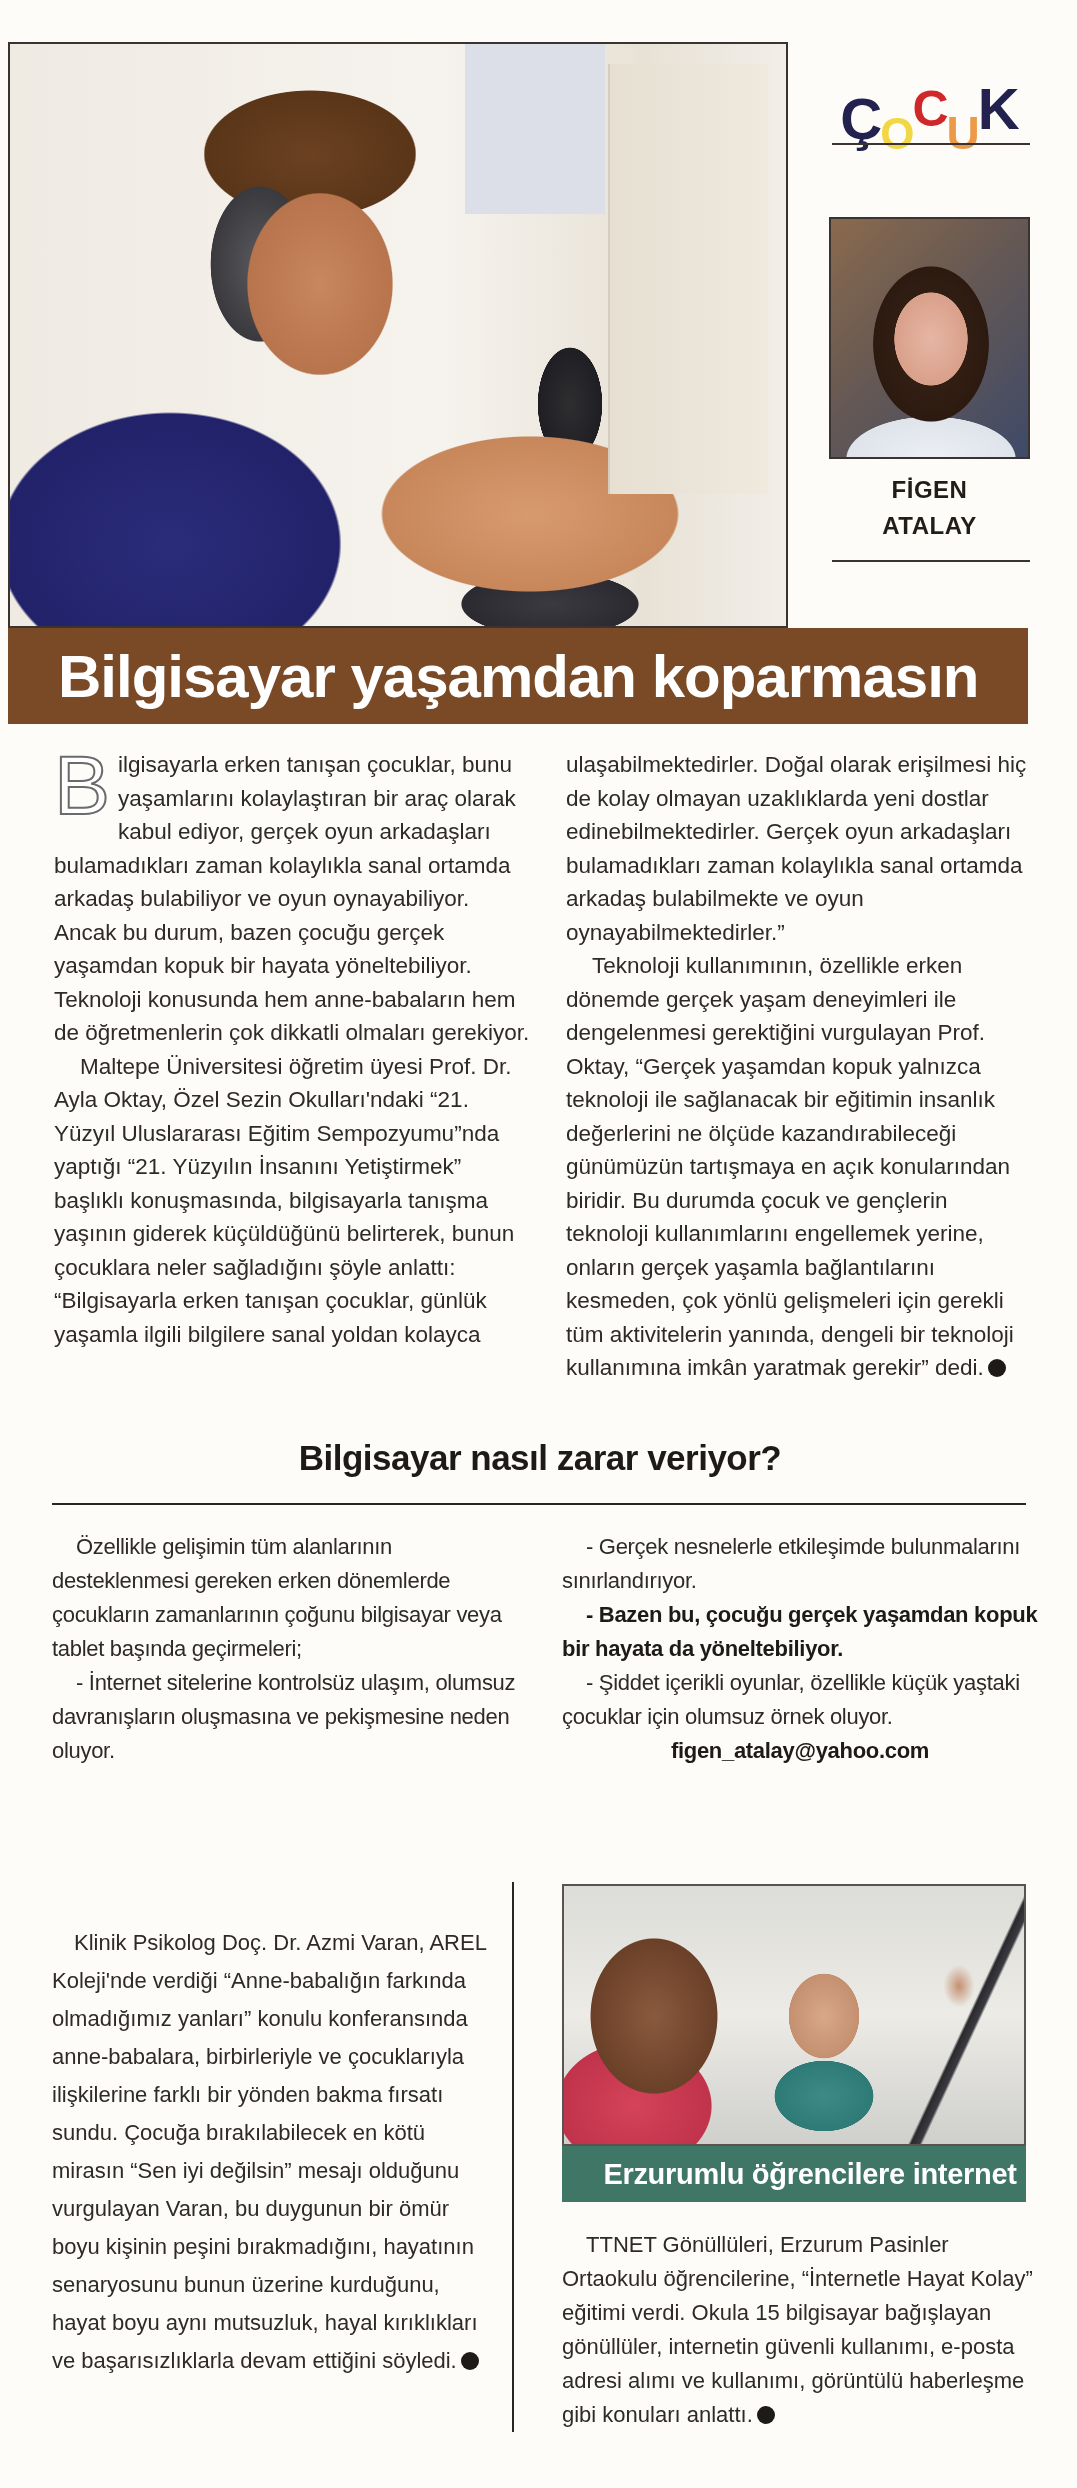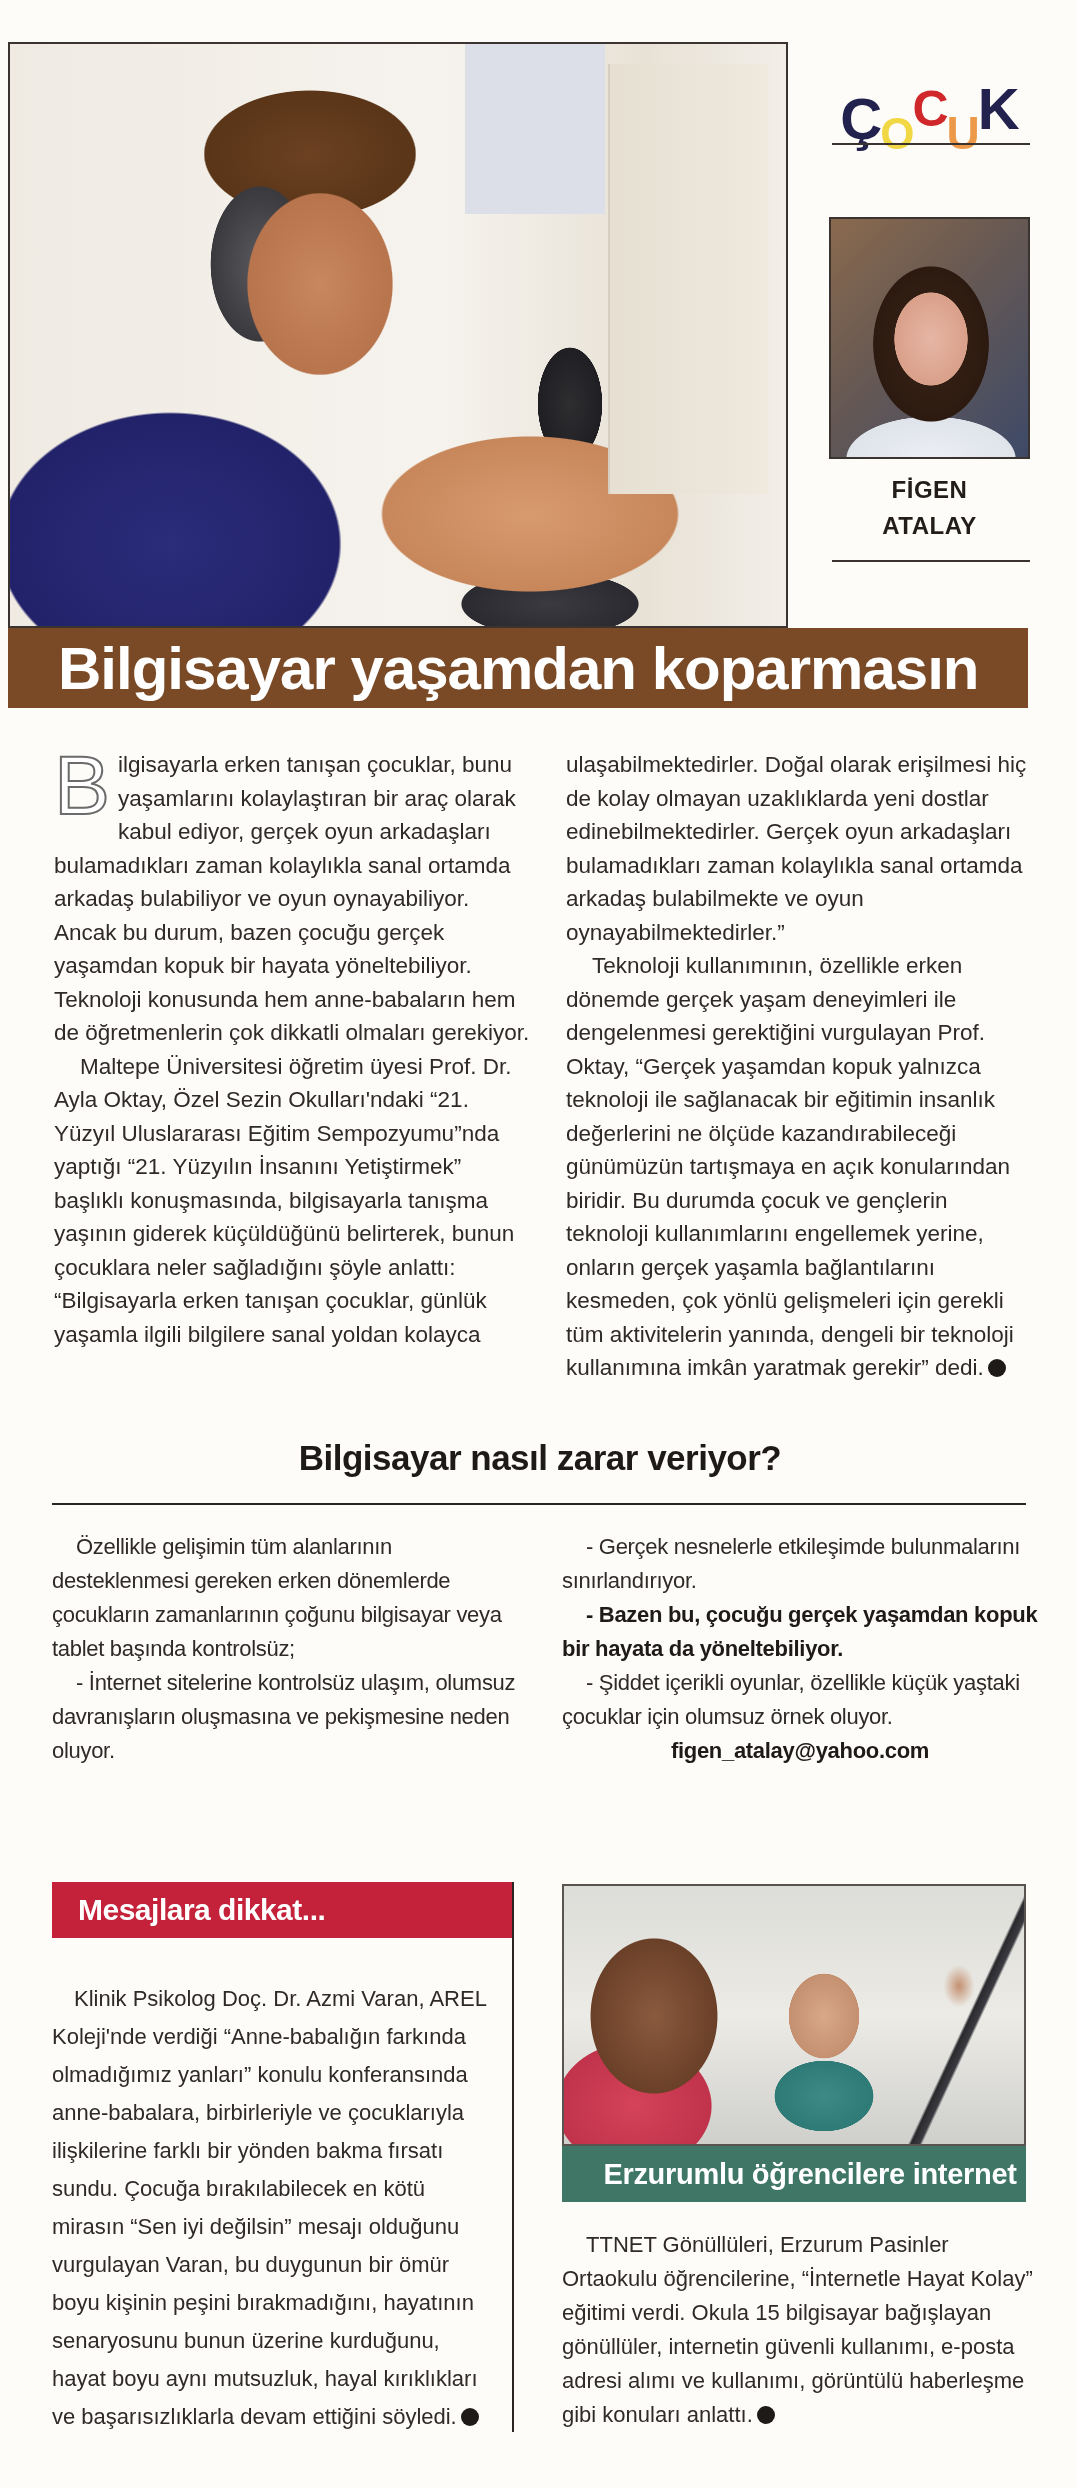--- a/index.html
+++ b/index.html
@@ -52,21 +52,21 @@
       linear-gradient(135deg, #8a6a4e 0%, #6a5a52 40%, #3e4a68 100%);
   }
   .author-name {
     position: absolute; left: 829px; top: 472px; width: 201px; text-align: center;
     font-weight: bold; font-size: 24px; line-height: 36px; color: #231d1a; letter-spacing: 0.5px;
   }
   .author-rule { position: absolute; left: 832px; top: 560px; width: 198px; height: 2px; background: #3a3330; }
 
   
   .headline-bar {
-    position: absolute; left: 8px; top: 628px; width: 1020px; height: 80px;
+    position: absolute; left: 8px; top: 628px; width: 1020px; height: 96px;
     background: #7a4a26;
     display: flex; align-items: center; padding-left: 50px;
   }
   .headline-bar h1 { color: #fff; font-size: 60px; font-weight: bold; letter-spacing: -1px; }
 
   
   .col { position: absolute; font-size: 22.5px; line-height: 33.5px; color: #2f2a27; }
   .col p { text-indent: 26px; }
   .col p.noindent { text-indent: 0; }
   .col-left { left: 54px; top: 748px; width: 480px; }
@@ -154,35 +154,32 @@
 
 <div class="col col-right">
   <p class="noindent">ulaşabilmektedirler. Doğal olarak erişilmesi hiç de kolay olmayan uzaklıklarda yeni dostlar edinebilmektedirler. Gerçek oyun arkadaşları bulamadıkları zaman kolaylıkla sanal ortamda arkadaş bulabilmekte ve oyun oynayabilmektedirler.”</p>
   <p><span>Teknoloji kullanımının, özellikle erken dönemde gerçek yaşam deneyimleri ile dengelenmesi gerektiğini vurgulayan Prof. Oktay, “Gerçek yaşamdan kopuk yalnızca teknoloji ile sağlanacak bir eğitimin insanlık değerlerini ne ölçüde kazandırabileceği günümüzün tartışmaya en açık konularından biridir. Bu durumda çocuk ve gençlerin teknoloji kullanımlarını engellemek yerine, onların gerçek yaşamla bağlantılarını kesmeden, çok yönlü gelişmeleri için gerekli tüm aktivitelerin yanında, dengeli bir teknoloji kullanımına imkân yaratmak gerekir” dedi.</span><span class="end-dot"></span></p>
 </div>
 
 <div class="sub-heading">Bilgisayar nasıl zarar veriyor?</div>
 <div class="sub-rule"></div>
 
 <div class="col2 col2-left">
-  <p>Özellikle gelişimin tüm alanlarının desteklenmesi gereken erken dönemlerde çocukların zamanlarının çoğunu bilgisayar veya tablet başında kontrolsüz;</p>
+  <p>Özellikle gelişimin tüm alanlarının desteklenmesi gereken erken dönemlerde çocukların zamanlarının çoğunu bilgisayar veya tablet başında geçirmeleri;</p>
   <p>- İnternet sitelerine kontrolsüz ulaşım, olumsuz davranışların oluşmasına ve pekişmesine neden oluyor.</p>
 </div>
 
 <div class="col2 col2-right">
   <p>- Gerçek nesnelerle etkileşimde bulunmalarını sınırlandırıyor.</p>
   <p class="bold">- Bazen bu, çocuğu gerçek yaşamdan kopuk bir hayata da yöneltebiliyor.</p>
   <p>- Şiddet içerikli oyunlar, özellikle küçük yaştaki çocuklar için olumsuz örnek oluyor.</p>
   <p class="email">figen_atalay@yahoo.com</p>
 </div>
 
 <div class="box-left">
-  <div class="box-title-bar" style="background: rgb(196, 33, 58);">
-    <h3>Mesajlara dikkat...</h3>
-  </div>
   <div class="body">
     <p><span>Klinik Psikolog Doç. Dr. Azmi Varan, AREL Koleji'nde verdiği “Anne-babalığın farkında olmadığımız yanları” konulu konferansında anne-babalara, birbirleriyle ve çocuklarıyla ilişkilerine farklı bir yönden bakma fırsatı sundu. Çocuğa bırakılabilecek en kötü mirasın “Sen iyi değilsin” mesajı olduğunu vurgulayan Varan, bu duygunun bir ömür boyu kişinin peşini bırakmadığını, hayatının senaryosunu bunun üzerine kurduğunu, hayat boyu aynı mutsuzluk, hayal kırıklıkları ve başarısızlıklarla devam ettiğini söyledi.</span><span class="end-dot"></span></p>
   </div>
 </div>
 
 <div class="box-photo"></div>
 <div class="photo-caption" style="background: rgb(63, 118, 102);">
   <h3>Erzurumlu öğrencilere internet</h3>
 </div>
 <div class="box-right-body">

